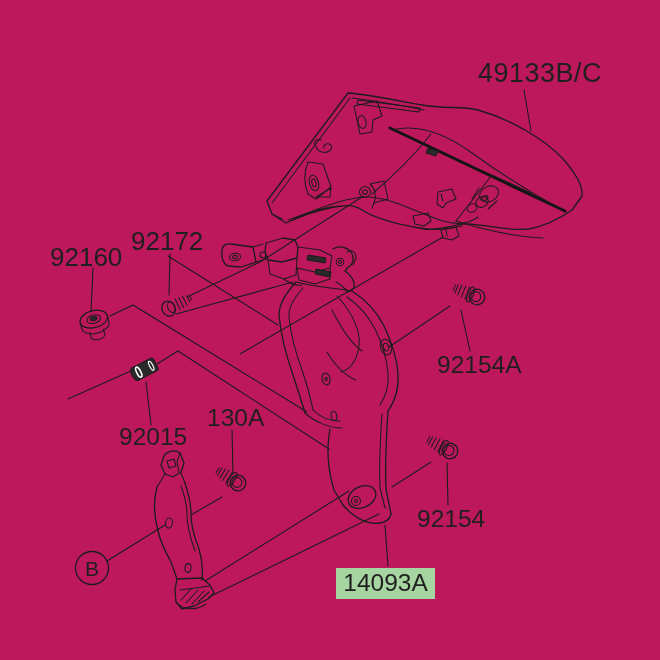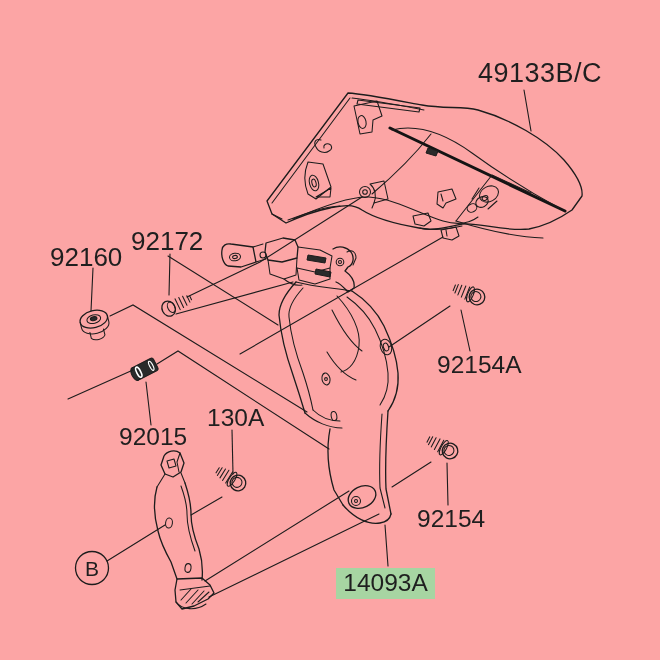--- a/index.html
+++ b/index.html
@@ -1,16 +1,16 @@
 <!DOCTYPE html>
 <html><head>
 <meta charset="utf-8">
 <style>
   html,body{margin:0;padding:0;background:#ffffff;}
-  .stage{position:relative;width:660px;height:660px;background:#fca5a5;overflow:hidden;
+  .stage{position:relative;width:660px;height:660px;background:#be185d;overflow:hidden;
          font-family:"Liberation Sans", sans-serif;}
   svg{display:block}
   text{fill:#1f1f1f;font-family:"Liberation Sans", sans-serif;}
   .ln{stroke:#1c1c1c;stroke-width:1.1;fill:none;stroke-linecap:round;}
   .pt{stroke:#1c1c1c;stroke-width:1.3;fill:none;stroke-linejoin:round;stroke-linecap:round;}
   .pt2{stroke:#1c1c1c;stroke-width:1.05;fill:none;stroke-linejoin:round;stroke-linecap:round;}
   .drk{fill:#2a2a2a;stroke:#1c1c1c;stroke-width:1;}
   .thick{stroke:#141414;stroke-width:3;fill:none;stroke-linecap:round;}
   .lbl{font-size:24.5px;}
 </style>

